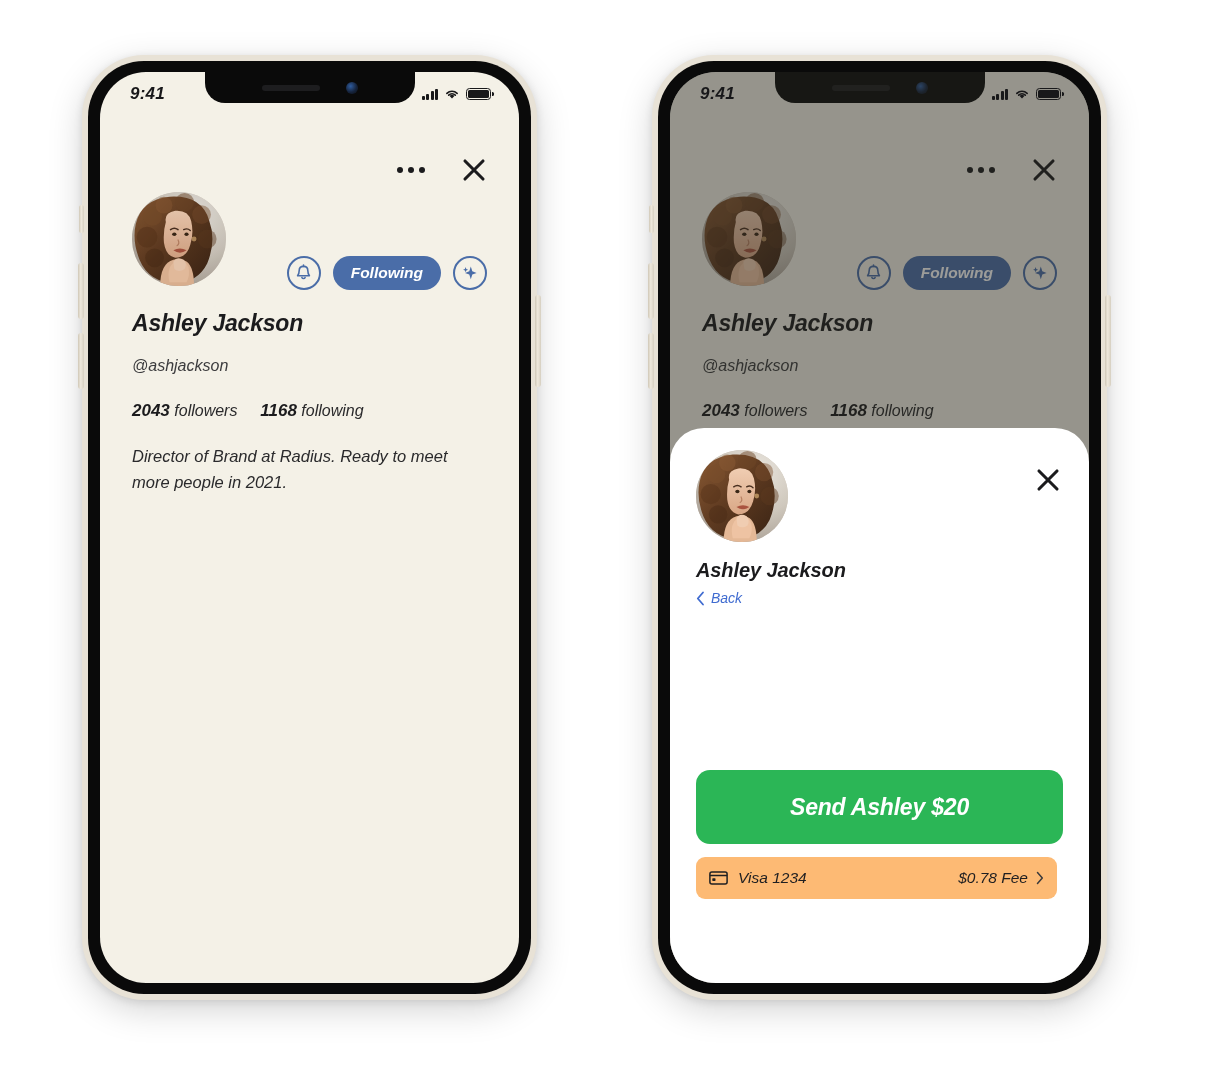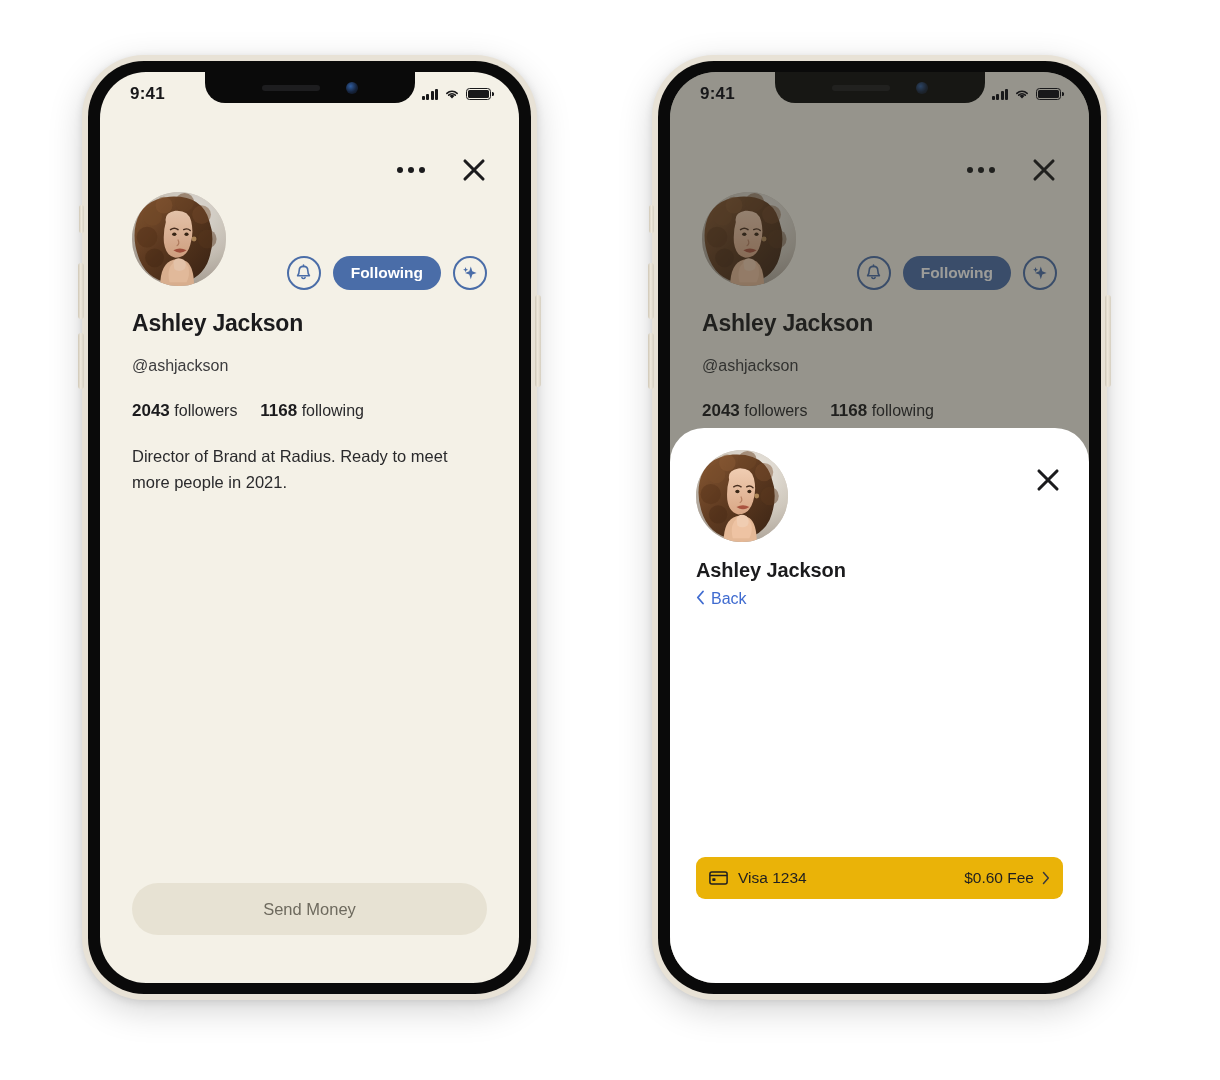--- a/index.html
+++ b/index.html
@@ -10,20 +10,21 @@
     background: #ffffff;
     font-family: "Liberation Sans", sans-serif;
     overflow: hidden;
   }
 
   .stage {
     position: relative;
     width: 1220px;
     height: 1080px;
     background: #ffffff;
+    font-style: italic;
   }
 
   
   .phone {
     position: absolute;
     width: 455px;
     height: 945px;
     top: 55px;
     border-radius: 62px;
     background: #e8e2d6;
@@ -290,24 +291,24 @@
   .sheet-name {
     margin-top: 17px;
     font-size: 20px;
     font-weight: bold;
     color: #1b1b1d;
     letter-spacing: -0.1px;
   }
   .back-link {
     margin-top: 8px;
     display: inline-flex;
-    align-items: flex-start;
+    align-items: center;
     gap: 6px;
     color: #3f6bd0;
-    font-size: 16px;
+    font-size: 14px;
   }
   .back-chevron { line-height: 0; display: inline-block; }
 
   .send-cta {
     position: absolute;
     left: 26px; right: 26px;
     bottom: 139px;
     height: 74px;
     border-radius: 14px;
     background: #2BB656;
@@ -315,25 +316,25 @@
     font-size: 23px;
     font-weight: bold;
     display: flex;
     align-items: center;
     justify-content: center;
     letter-spacing: -0.2px;
   }
 
   .pay-row {
     position: absolute;
-    left: 26px; right: 26px;
+    left: 26px; right: 32px;
     bottom: 84px;
     height: 42px;
     border-radius: 9px;
-    background: #eab308;
+    background: #fdba74;
     display: flex;
     align-items: center;
     justify-content: space-between;
     padding: 0 13px;
   }
   .pay-left {
     display: flex;
     align-items: center;
     gap: 10px;
     font-size: 15.5px;
@@ -471,21 +472,20 @@
           <div class="stats">
             <b>2043</b>
             <span>followers</span>
             <span class="gap"></span>
             <b>1168</b>
             <span>following</span>
           </div>
 
           <div class="bio">Director of Brand at Radius. Ready to meet more people in 2021.</div>
 
-          <div class="send-money">Send Money</div>
         </div>
 
       </div>
     </div>
   </div>
 
   <div class="phone right">
     <div class="btn-hw btn-silence"></div>
     <div class="btn-hw btn-volup"></div>
     <div class="btn-hw btn-voldn"></div>
@@ -631,34 +631,35 @@
 
           <div class="back-link">
             <span class="back-chevron">
               <svg width="9" height="15" viewBox="0 0 9 15">
                 <path d="M7 1.5 L1.8 7.5 L7 13.5" stroke="#3f6bd0" stroke-width="1.8" fill="none" stroke-linecap="round" stroke-linejoin="round"></path>
               </svg>
             </span>
             <span>Back</span>
           </div>
 
+          <div class="send-cta">Send Ashley $20</div>
 
           <div class="pay-row">
             <div class="pay-left">
               <span class="card-icon">
                 <svg width="19" height="14" viewBox="0 0 19 14">
                   <rect x="0.9" y="0.9" width="17.2" height="12.2" rx="2" fill="none" stroke="#1f1f21" stroke-width="1.5"></rect>
                   <path d="M0.9 4.6 H18.1" stroke="#1f1f21" stroke-width="1.5"></path>
                   <rect x="3.3" y="7.3" width="3.2" height="2.6" rx="0.6" fill="#1f1f21"></rect>
                 </svg>
               </span>
               <span>Visa 1234</span>
             </div>
             <div class="pay-right">
-              <span>$0.60 Fee</span>
+              <span>$0.78 Fee</span>
               <span class="chev-right">
                 <svg width="8" height="14" viewBox="0 0 8 14">
                   <path d="M1.5 1.5 L6.3 7 L1.5 12.5" stroke="#3a3a3c" stroke-width="1.5" fill="none" stroke-linecap="round" stroke-linejoin="round"></path>
                 </svg>
               </span>
             </div>
           </div>
 
         </div>
 

